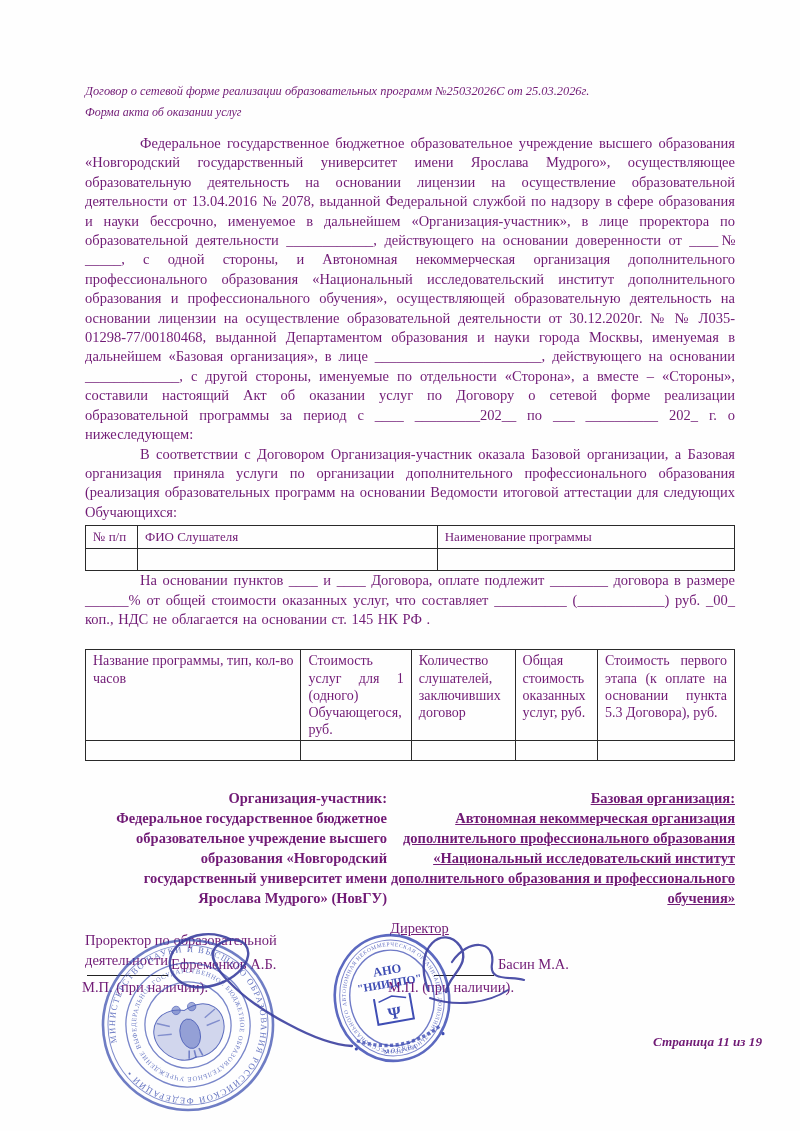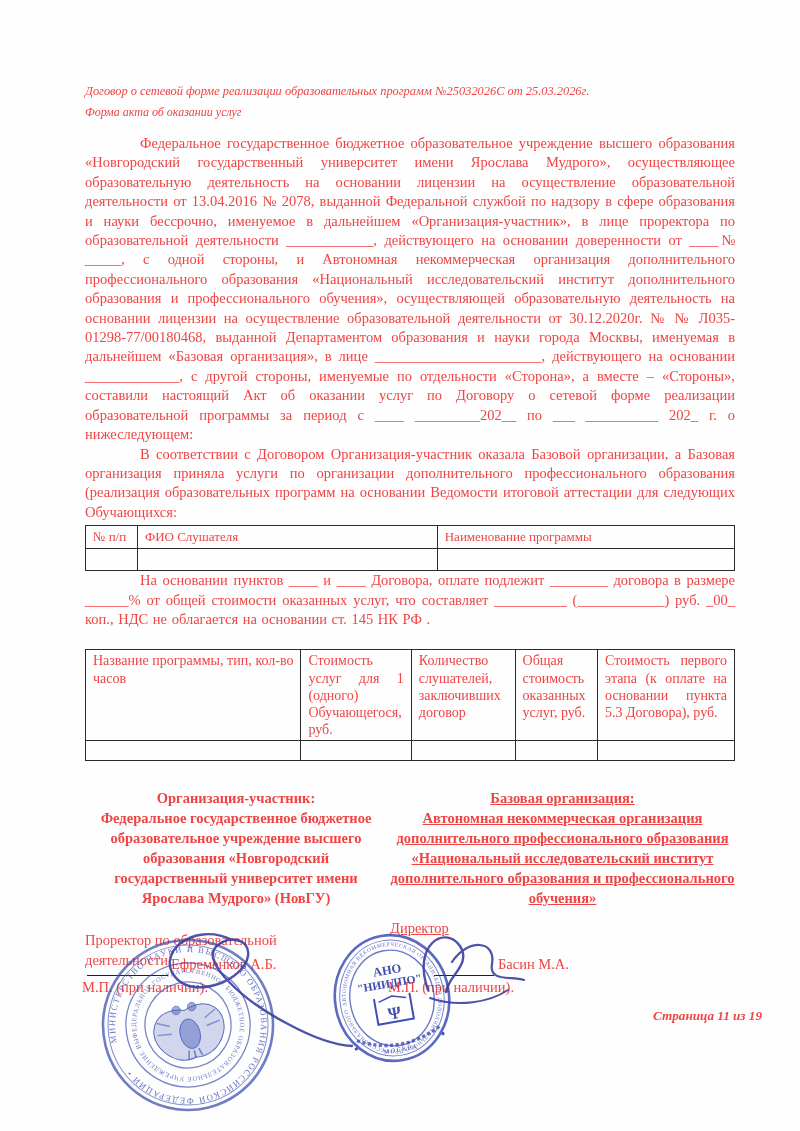--- a/index.html
+++ b/index.html
@@ -2,21 +2,21 @@
 <html><head>
 <meta charset="utf-8">
 <style>
   html,body{margin:0;padding:0;background:#e8e8e8;}
   .page{
     position:relative;
     width:800px;height:1131px;
     margin:0 auto;
     background:#fefefe;
     font-family:"Liberation Serif","DejaVu Serif",serif;
-    color:#ef4444;
+    color:#701a75;
     overflow:hidden;
     box-sizing:border-box;
     padding:84px 65px 0 85px;
   }
   .ref-line{font-style:italic;font-size:12.4px;line-height:15px;}
   .appendix{margin-top:5px;text-align:right;font-size:14.6px;line-height:19.5px;}
   .form-label{margin-top:6px;font-style:italic;font-size:12px;}
   .act-title{margin-top:13px;text-align:center;font-weight:bold;font-size:15px;letter-spacing:.2px;}
   .body-p{margin:0;font-size:14.5px;line-height:19.4px;text-align:justify;text-indent:55px;word-spacing:1px;}
   .body-p.first{margin-top:14px;}
@@ -25,27 +25,27 @@
   .tbl2{margin-top:20px;}
   th,td{border:1.4px solid #2a2a2a;font-weight:normal;text-align:left;vertical-align:top;padding:1px 7px;}
   .tbl1 th{font-size:13px;line-height:19px;height:20px;}
   .tbl1 td{height:19px;}
   .tbl2 th{font-size:14px;line-height:17.2px;text-align:justify;padding:2px 7px;}
   .tbl2 td{height:17px;}
   .sig-area{position:absolute;left:0;top:788px;width:800px;height:343px;}
   .sig-col{position:absolute;font-size:14.5px;line-height:20px;}
   .sig-col.left{left:85px;top:0;width:302px;}
   .sig-col.right{left:390px;top:0;width:345px;text-decoration:underline;}
-  .sig-heading,.sig-org{font-weight:bold;text-align:center;}
+  .sig-heading,.sig-org{font-weight:bold;text-align:right;}
   .sig-role{margin-top:22px;}
   .sig-role.tight{margin-top:10px;}
   .role-narrow{max-width:218px;}
   .abs-txt{position:absolute;font-size:14.5px;white-space:nowrap;}
   .uline{position:absolute;border-bottom:1.4px solid #222;height:1px;}
-  .footer{position:absolute;top:1008px;right:38px;font-size:13.2px;font-weight:bold;font-style:italic;}
+  .footer{position:absolute;top:1034px;right:38px;font-size:13.2px;font-weight:bold;font-style:italic;}
   .stamp-layer{position:absolute;left:0;top:918px;}
 </style>
 </head>
 <body>
 
 <div class="page">
 
   <div class="ref-line">Договор о сетевой форме реализации образовательных программ №25032026С от 25.03.2026г.</div>
 
 

